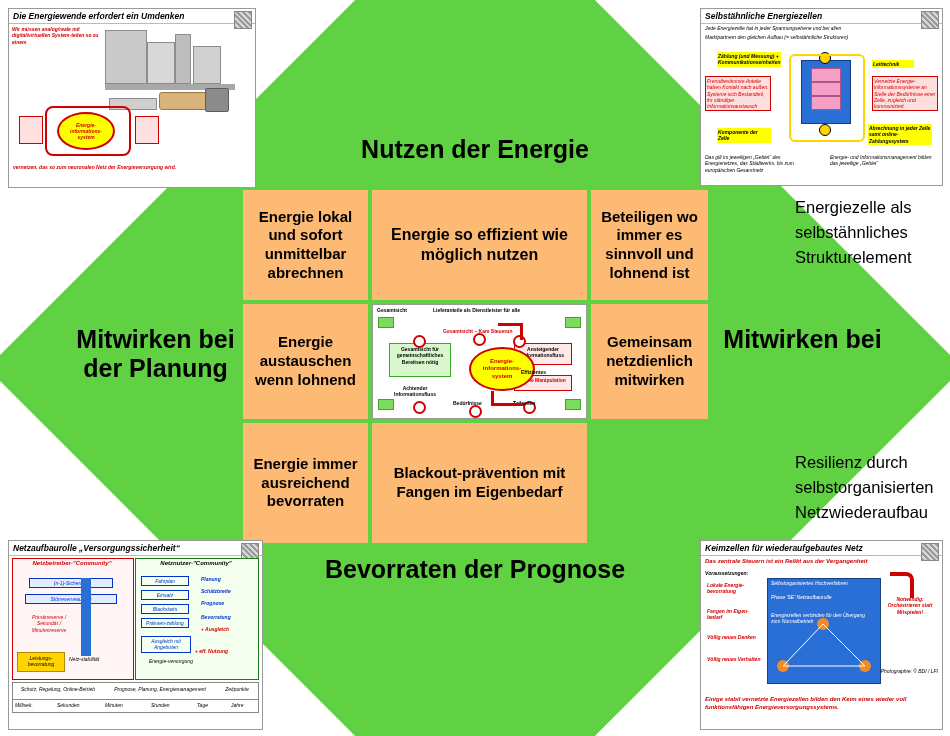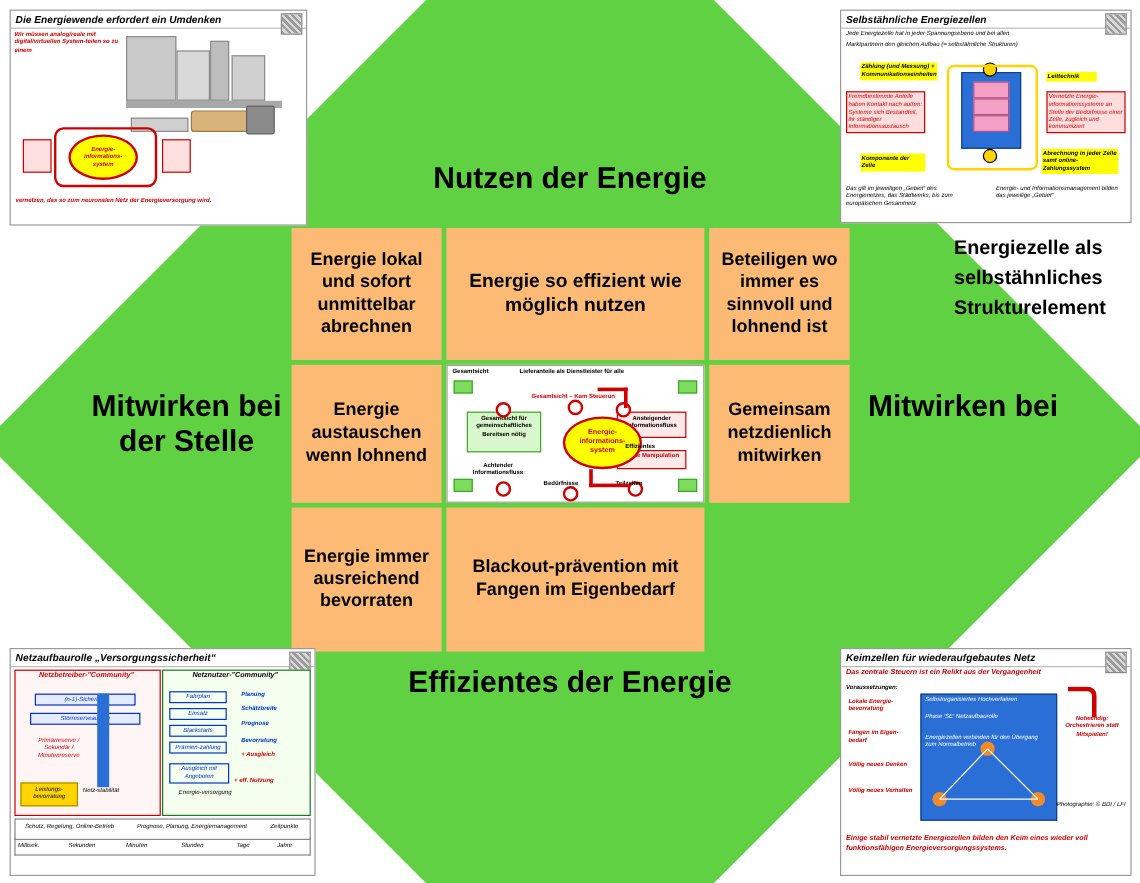--- a/index.html
+++ b/index.html
@@ -58,21 +58,21 @@
 
   
   .outtext{
     position:absolute;
     font-size:16.5px;
     line-height:1.5;
     color:#000;
   }
   #out-tl{left:14px;top:195px;width:215px;}
   #out-bl{left:14px;top:450px;width:215px;text-align:left;}
-  #out-tr{left:795px;top:195px;width:150px;text-align:left;font-weight:bold;}
+  #out-tr{left:795px;top:195px;width:150px;text-align:left;}
   #out-br{left:795px;top:450px;width:150px;text-align:left;}
 
   
   .corner{
     position:absolute;
     background:#ffffff;
     border:1px solid #9a9a9a;
     box-sizing:border-box;
     overflow:hidden;
     font-style:italic;
@@ -135,24 +135,24 @@
   }
 </style>
 </head>
 <body>
 
 <div class="stage">
 
   <div class="diamond-wide"></div>
 
   <div class="dlabel" id="label-top">Nutzen der Energie</div>
-  <div class="dlabel" id="label-bottom">Effizientes der Energie</div>
+  <div class="dlabel" id="label-bottom">Bevorraten der Prognose</div>
   <div class="dlabel" id="label-left">
     <div>Mitwirken bei</div>
-    <div>der Stelle</div>
+    <div>der Planung</div>
   </div>
   <div class="dlabel" id="label-right">
     <div>Mitwirken bei</div>
   </div>
 
   <div class="grid">
     <div class="cell">Energie lokal und sofort unmittelbar abrechnen</div>
     <div class="cell big">Energie so effizient wie möglich nutzen</div>
     <div class="cell">Beteiligen wo immer es sinnvoll und lohnend ist</div>
 
@@ -191,20 +191,21 @@
       </div>
     </div>
 
     <div class="cell">Gemeinsam netzdienlich mitwirken</div>
 
     <div class="cell">Energie immer ausreichend bevorraten</div>
     <div class="cell">Blackout-prävention mit Fangen im Eigenbedarf</div>
   </div>
 
   <div class="outtext" id="out-tr">Energiezelle als selbstähnliches Strukturelement</div>
+  <div class="outtext" id="out-br">Resilienz durch selbstorganisierten Netzwiederaufbau</div>
 
   <div class="corner" id="fig-tl">
     <div class="ctitle">Die Energiewende erfordert ein Umdenken</div>
     <div class="hatch-page"></div>
     <div class="cbody" style="height:158px;">
       <div class="tiny red-text" style="position:absolute;left:3px;top:2px;width:92px;font-weight:bold;">Wir müssen analog/reale mit digital/virtuellen System-teilen so zu einem</div>
 
       <div class="blk" style="left:96px;top:6px;width:40px;height:52px;background:#c9c9c9;border:1px solid #8d8d8d;"></div>
       <div class="blk" style="left:138px;top:18px;width:26px;height:40px;background:#d8d8d8;border:1px solid #8d8d8d;"></div>
       <div class="blk" style="left:166px;top:10px;width:14px;height:48px;background:#bdbdbd;border:1px solid #8d8d8d;"></div>

